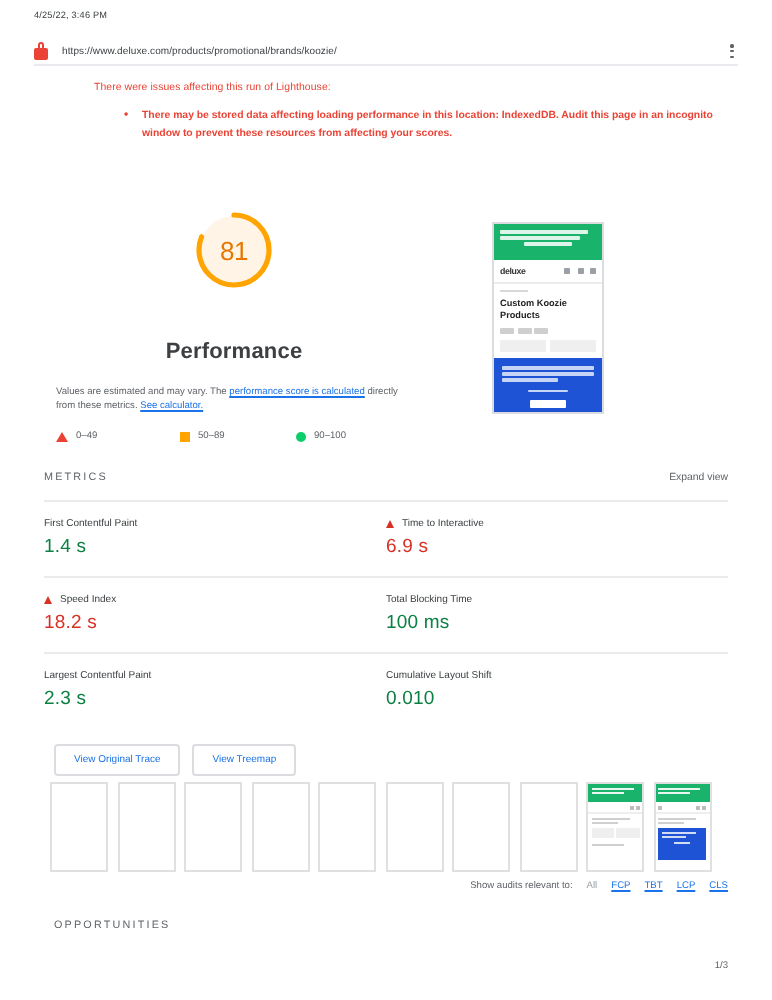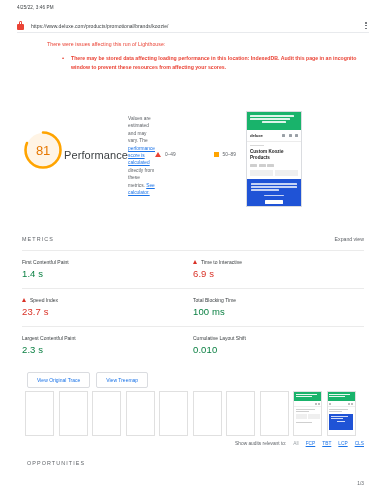--- a/index.html
+++ b/index.html
@@ -52,30 +52,30 @@
     position: relative; padding-left: 9px;
     font-size: 5.2px; line-height: 8.6px; color: #ea4335; font-weight: 700;
   }
   .warn-item::before {
     content: "\2022"; position: absolute; left: 0; top: -0.5px; font-size: 6px;
   }
 
   
   .score-block {
     position: absolute; left: 22px; top: 104px; width: 190px;
-    display: flex; flex-direction: row; align-items: center;
+    display: flex; flex-direction: column; align-items: center;
   }
   .gauge { position: relative; width: 42px; height: 42px; }
   .gauge svg { display: block; transform: rotate(-90deg); }
   .gauge-val {
     position: absolute; inset: 0; display: flex; align-items: center; justify-content: center;
     font-size: 13px; color: #e67700; font-weight: 400; letter-spacing: -0.2px;
   }
   .perf-label {
-    margin-top: 9px; font-size: 11px; color: #3c4043; font-weight: 400; letter-spacing: .1px;
+    margin-top: 24px; font-size: 11px; color: #3c4043; font-weight: 700; letter-spacing: .1px;
   }
   .disclaimer {
     margin-top: 11px; width: 178px; text-align: left;
     font-size: 4.8px; line-height: 7.4px; color: #5f6368;
   }
   .disclaimer a { color: #1a73e8; text-decoration: underline; }
   .ranges {
     margin-top: 8px; width: 178px; display: flex; align-items: center;
     font-size: 4.8px; color: #5f6368;
   }
@@ -299,21 +299,21 @@
         <span class="metric-mark bad"></span>
         <span class="metric-name">Time to Interactive</span>
       </div>
       <div class="metric-val bad">6.9 s</div>
     </div>
     <div class="metric">
       <div class="metric-head">
         <span class="metric-mark bad"></span>
         <span class="metric-name">Speed Index</span>
       </div>
-      <div class="metric-val bad">23.7 s</div>
+      <div class="metric-val bad">18.2 s</div>
     </div>
     <div class="metric">
       <div class="metric-head">
         <span class="metric-name">Total Blocking Time</span>
       </div>
       <div class="metric-val good">100 ms</div>
     </div>
     <div class="metric">
       <div class="metric-head">
         <span class="metric-name">Largest Contentful Paint</span>

